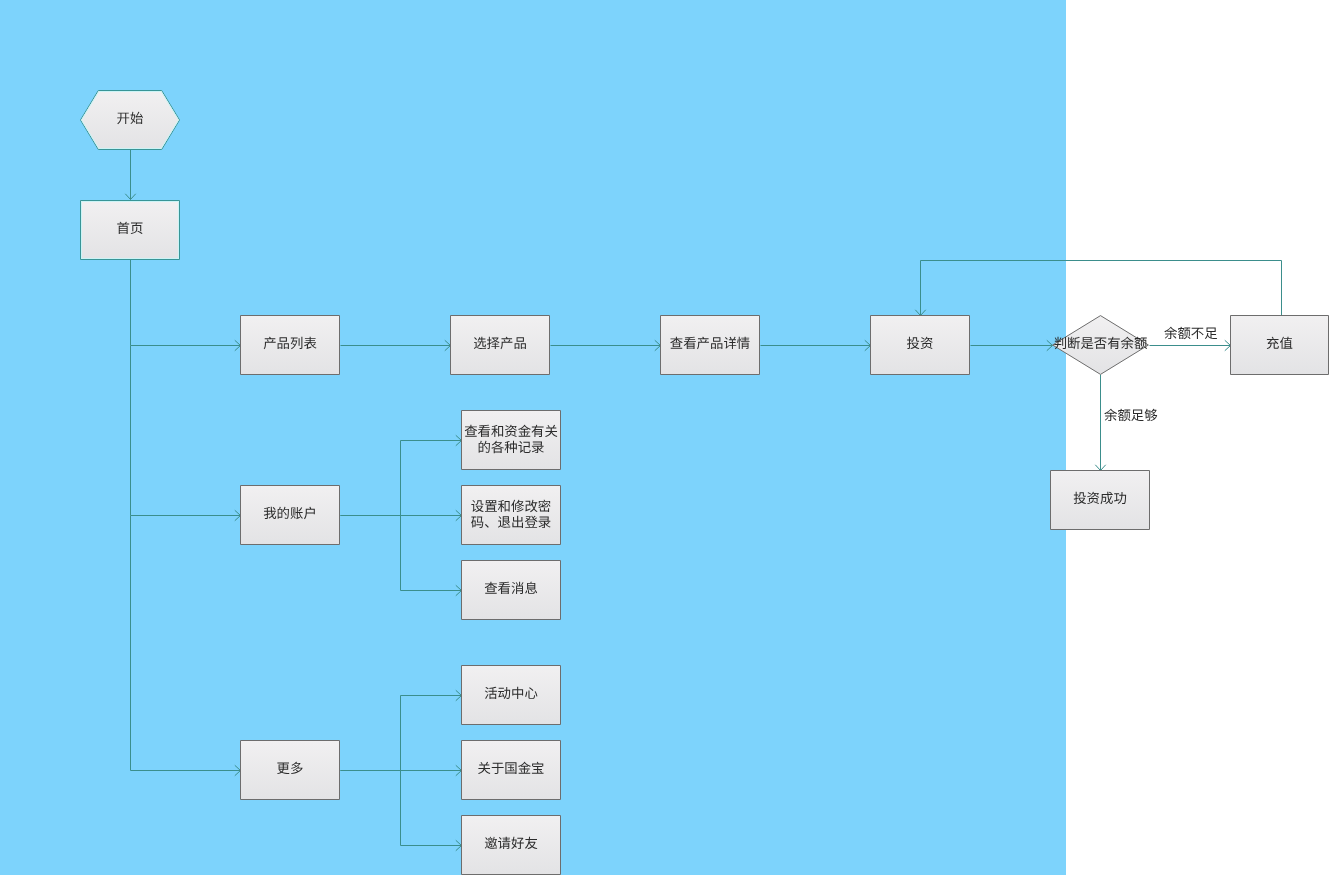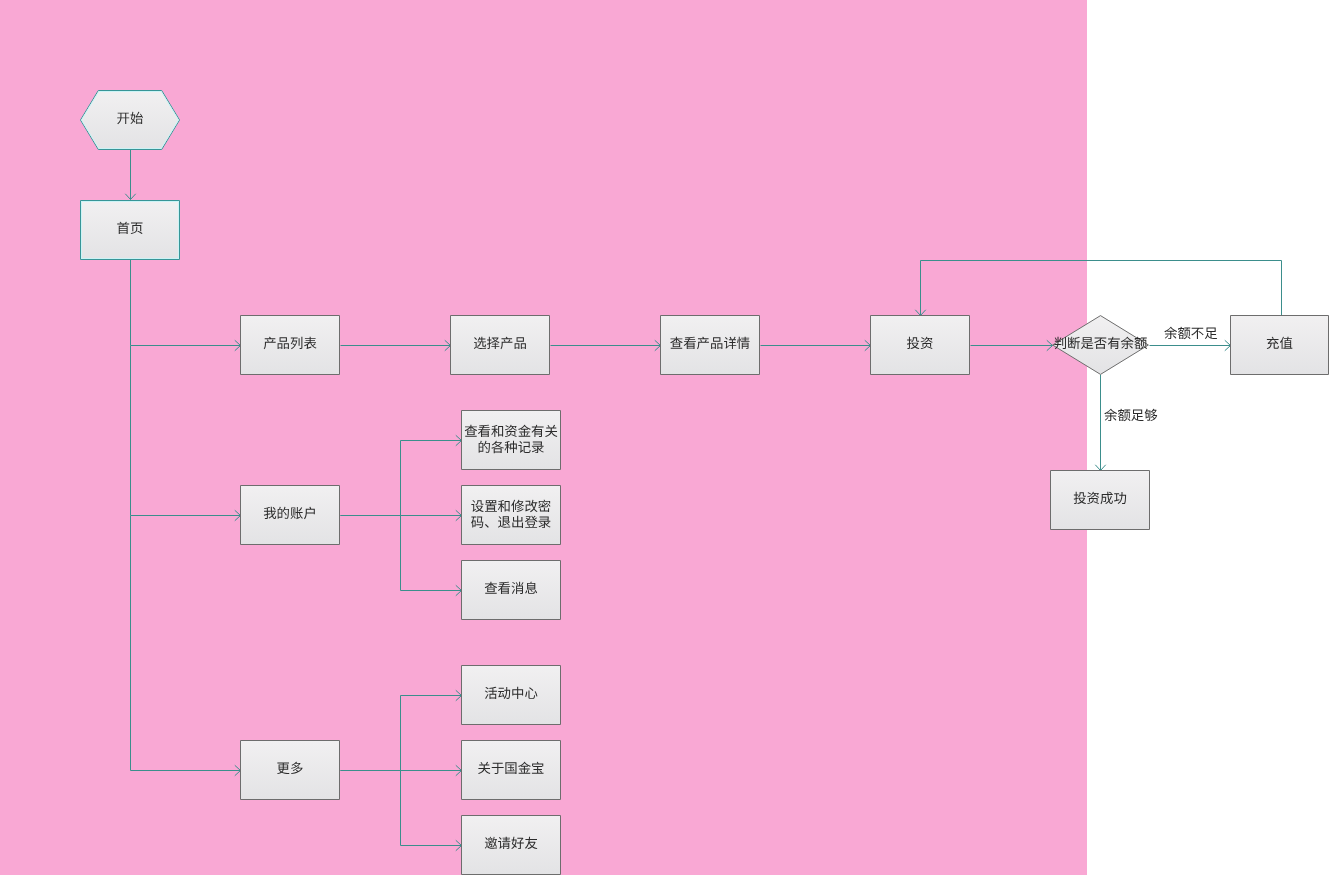--- a/index.html
+++ b/index.html
@@ -1,19 +1,19 @@
 <!DOCTYPE html>
 <html lang="zh-CN"><head>
 <meta charset="utf-8">
 <style>
   html,body{margin:0;padding:0;}
   body{width:1330px;height:875px;overflow:hidden;background:#ffffff;
        -webkit-font-smoothing:antialiased;text-rendering:geometricPrecision;
        font-family:"Liberation Sans",sans-serif;}
-  #stage{position:relative;width:1066px;height:875px;background:#f9a8d4;padding-left:21px;}
+  #stage{position:relative;width:1066px;height:875px;background:#7dd3fc;}
   svg#diagram{position:absolute;left:0;top:0;width:1330px;height:875px;}
   .node-shape{stroke-width:1;}
   .node-halo{stroke-width:1;}
   .edge-line{fill:none;stroke-width:1;}
   .arrow-head{fill:none;stroke-width:1;stroke-linecap:butt;stroke-linejoin:miter;}
   .node-label{font-family:"Liberation Sans",sans-serif;font-size:13.4px;transform:translateZ(0);
               fill:#2b2b2b;text-anchor:middle;}
   .edge-label{font-family:"Liberation Sans",sans-serif;font-size:13.4px;transform:translateZ(0);
               fill:#2b2b2b;text-anchor:start;}
 </style>

